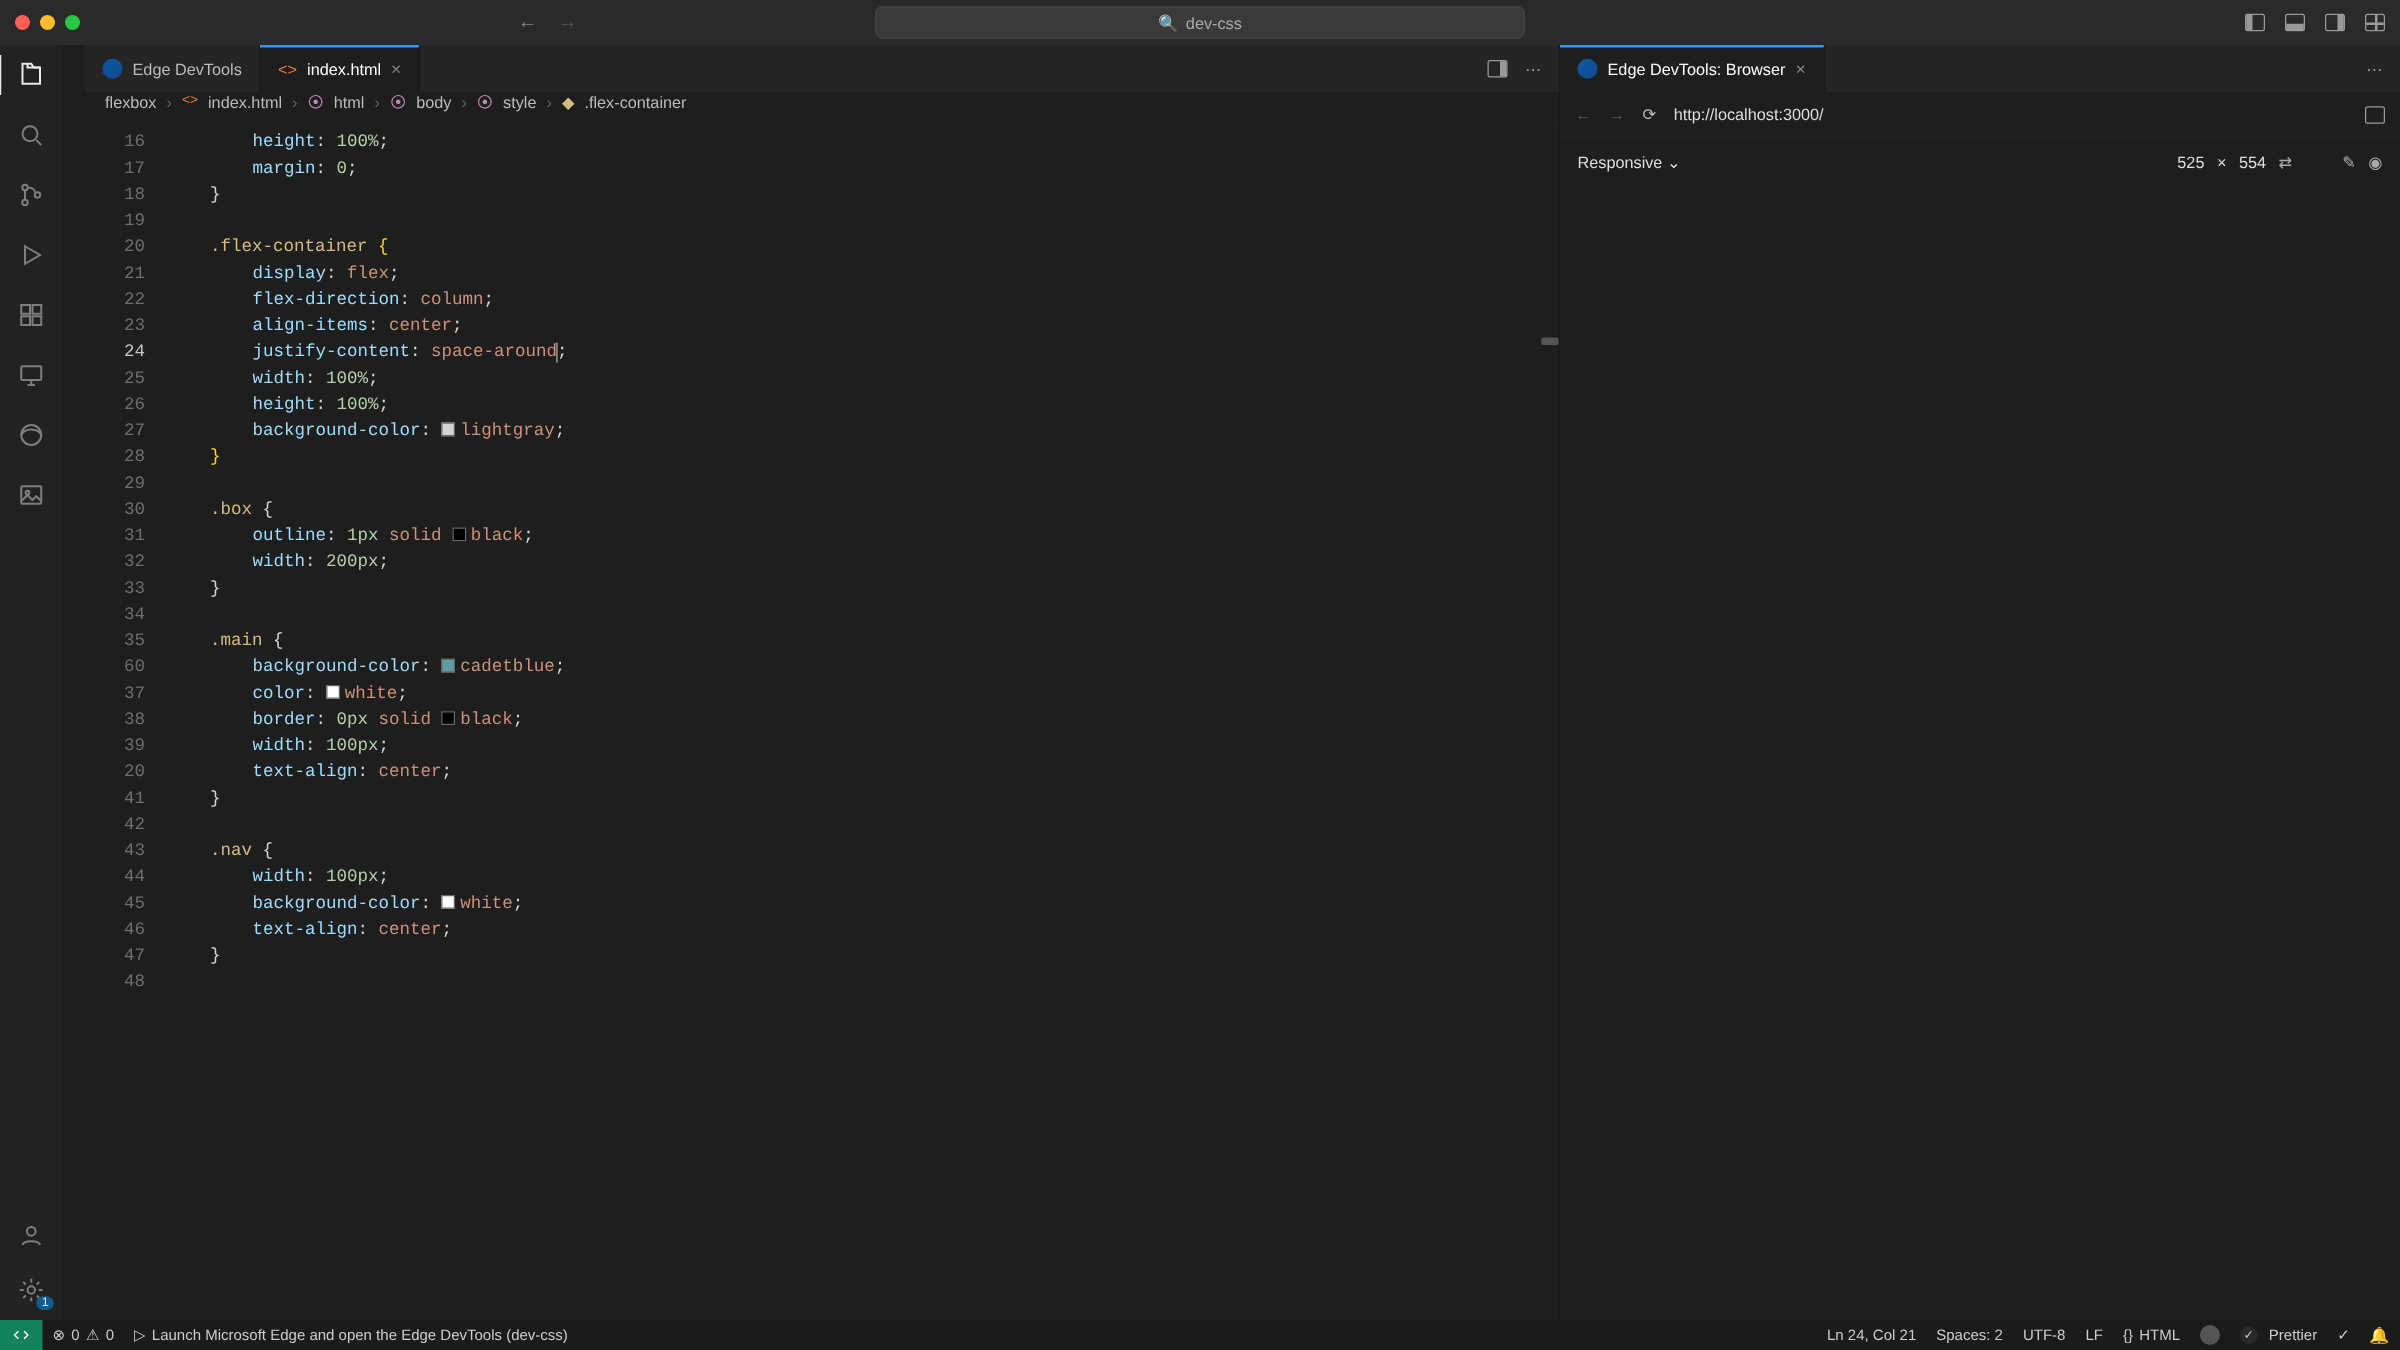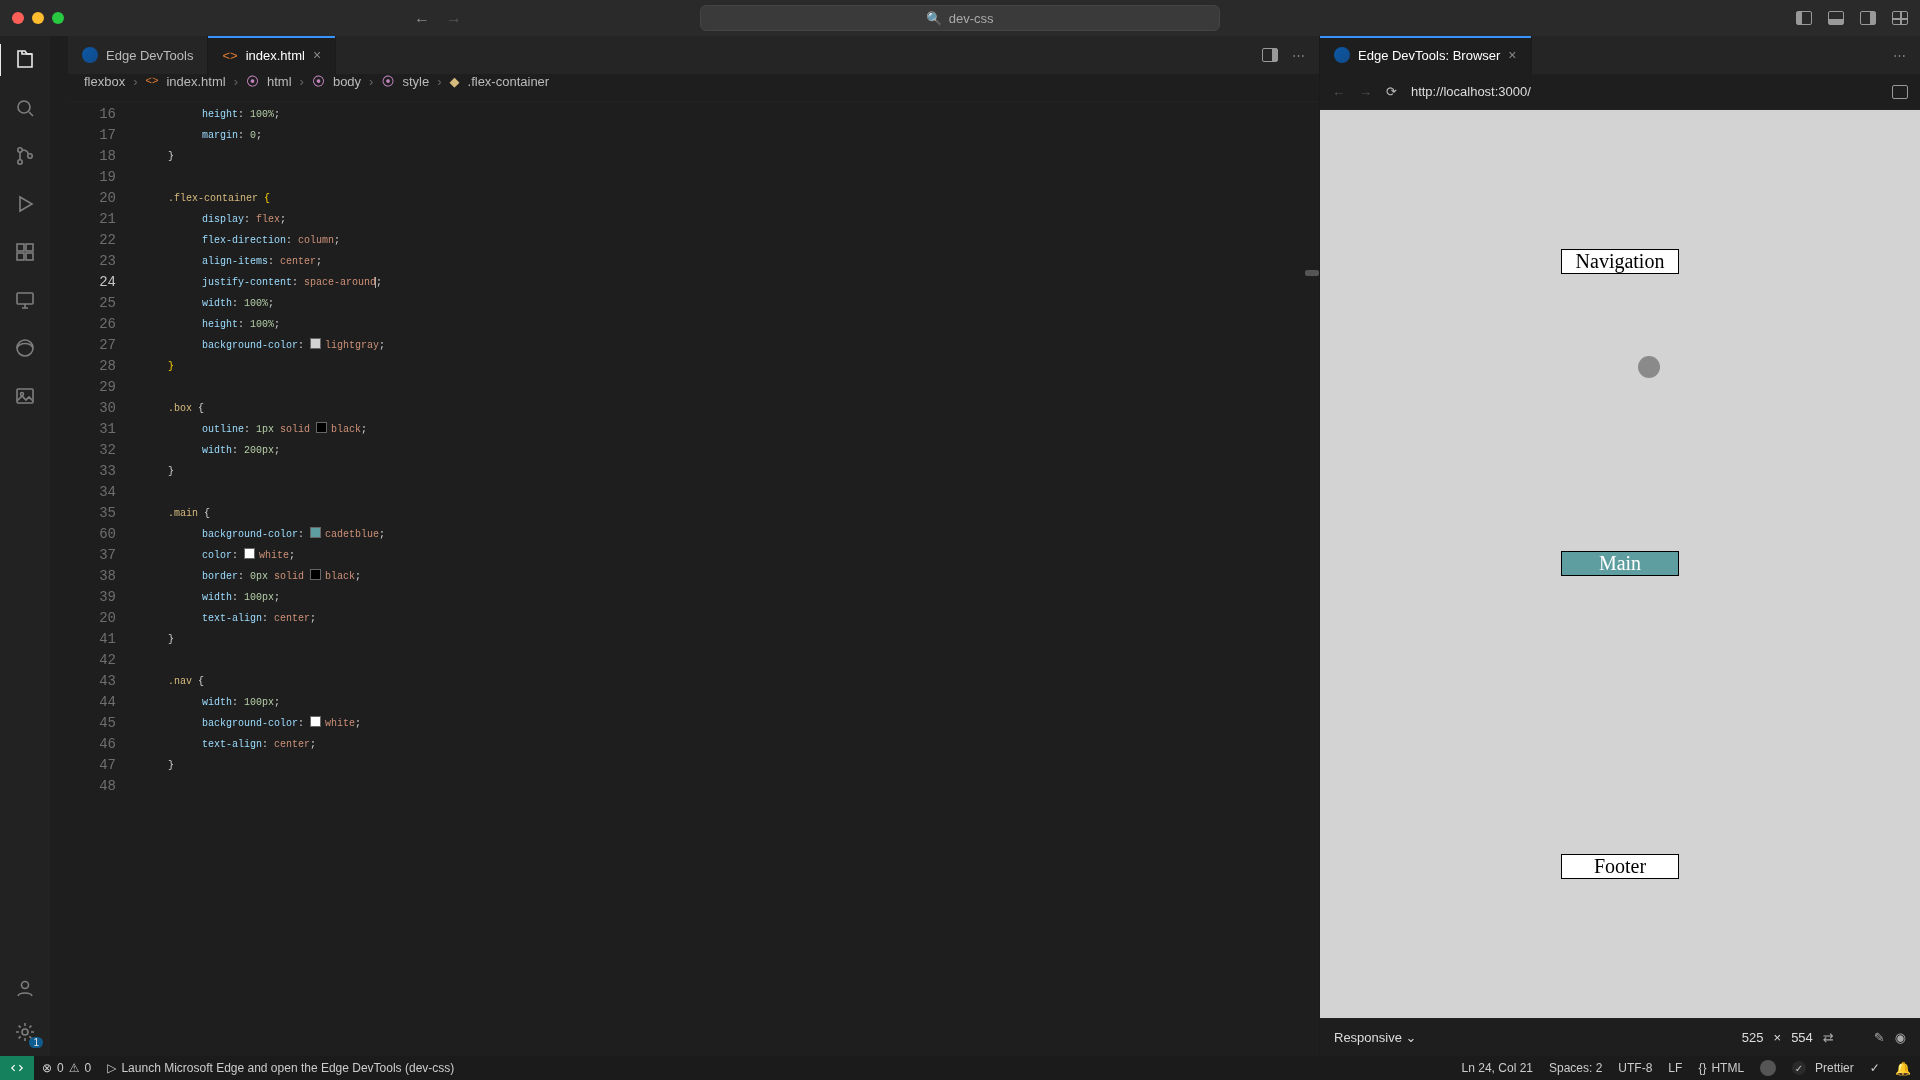--- a/index.html
+++ b/index.html
@@ -51,21 +51,21 @@
   .activitybar .icon.active::before { content:""; position:absolute; left:-14px; top:-4px; bottom:-4px; width:2px; background:#fff; }
   .activitybar .bottom-icons { margin-top:auto; display:flex; flex-direction:column; gap:20px; margin-bottom:12px; align-items:center; }
   .gear-badge { position:relative; }
   .gear-badge::after { content:attr(data-badge); position:absolute; right:-6px; bottom:-4px; background:#0e639c; color:#fff; font-size:10px; border-radius:8px; padding:0 4px; }
 
   .editor-area { flex:1; display:flex; }
 
   
   .editor-group { display:flex; flex-direction:column; min-width:0; }
   .left-group { flex:1; border-right:1px solid #1a1a1a; }
-  .right-group { width:600px; }
+  .right-group { width:672px; }
 
   .tabbar { height:38px; background:#252526; display:flex; align-items:stretch; padding-right:8px; }
   .tab {
     display:flex; align-items:center; gap:8px; padding:0 14px; color:#bbb;
     border-right:1px solid #1a1a1a; position:relative;
   }
   .tab.active { background:#1e1e1e; color:#fff; }
   .tab.active::before { content:""; position:absolute; top:0; left:0; right:0; height:2px; background:#3794ff; }
   .tab .edge-icon { width:16px; height:16px; background:linear-gradient(135deg,#0c59a4,#114a8b); border-radius:50%; }
   .tab .html-icon { color:#e37933; }
@@ -83,21 +83,21 @@
   .editor-body { flex:1; display:flex; overflow:hidden; position:relative; }
   .gutter {
     width:62px; text-align:right; padding-right:14px;
     color:#6e6e6e; font-family: Menlo, Monaco, "Courier New", monospace;
     font-size:14px; line-height:21px; padding-top:2px;
     user-select:none;
   }
   .gutter div.cur { color:#c6c6c6; }
   .code {
     flex:1; font-family: Menlo, Monaco, "Courier New", monospace;
-    font-size:10px; line-height:21px; padding-top:2px; padding-left:4px;
+    font-size:14px; line-height:21px; padding-top:2px; padding-left:4px;
     white-space:pre; color:#d4d4d4; position:relative;
   }
   .indent { display:inline-block; width:34px; }
   .indent2 { display:inline-block; width:68px; }
   .sel { color:#d7ba7d; }
   .prop { color:#9cdcfe; }
   .valk { color:#ce9178; }
   .punc { color:#d4d4d4; }
   .brace { color:#ffd700; }
   .num { color:#b5cea8; }
@@ -326,26 +326,20 @@
       </div>
 
       <div class="browser-toolbar">
         <span class="disabled">←</span>
         <span class="disabled">→</span>
         <span>⟳</span>
         <span class="urlbox">http://localhost:3000/</span>
         <div class="inspect-icon"></div>
       </div>
 
-      <div class="browser-viewport">
-        <div class="bvp-box nav">Navigation</div>
-        <div class="bvp-box main">Main</div>
-        <div class="bvp-box">Footer</div>
-        <div class="cursor-dot"></div>
-      </div>
 
       <div class="devtools-device">
         <span>
           <span>Responsive</span>
           <span> ⌄</span>
         </span>
         <div class="dims">
           <span>525</span>
           <span>×</span>
           <span>554</span>

